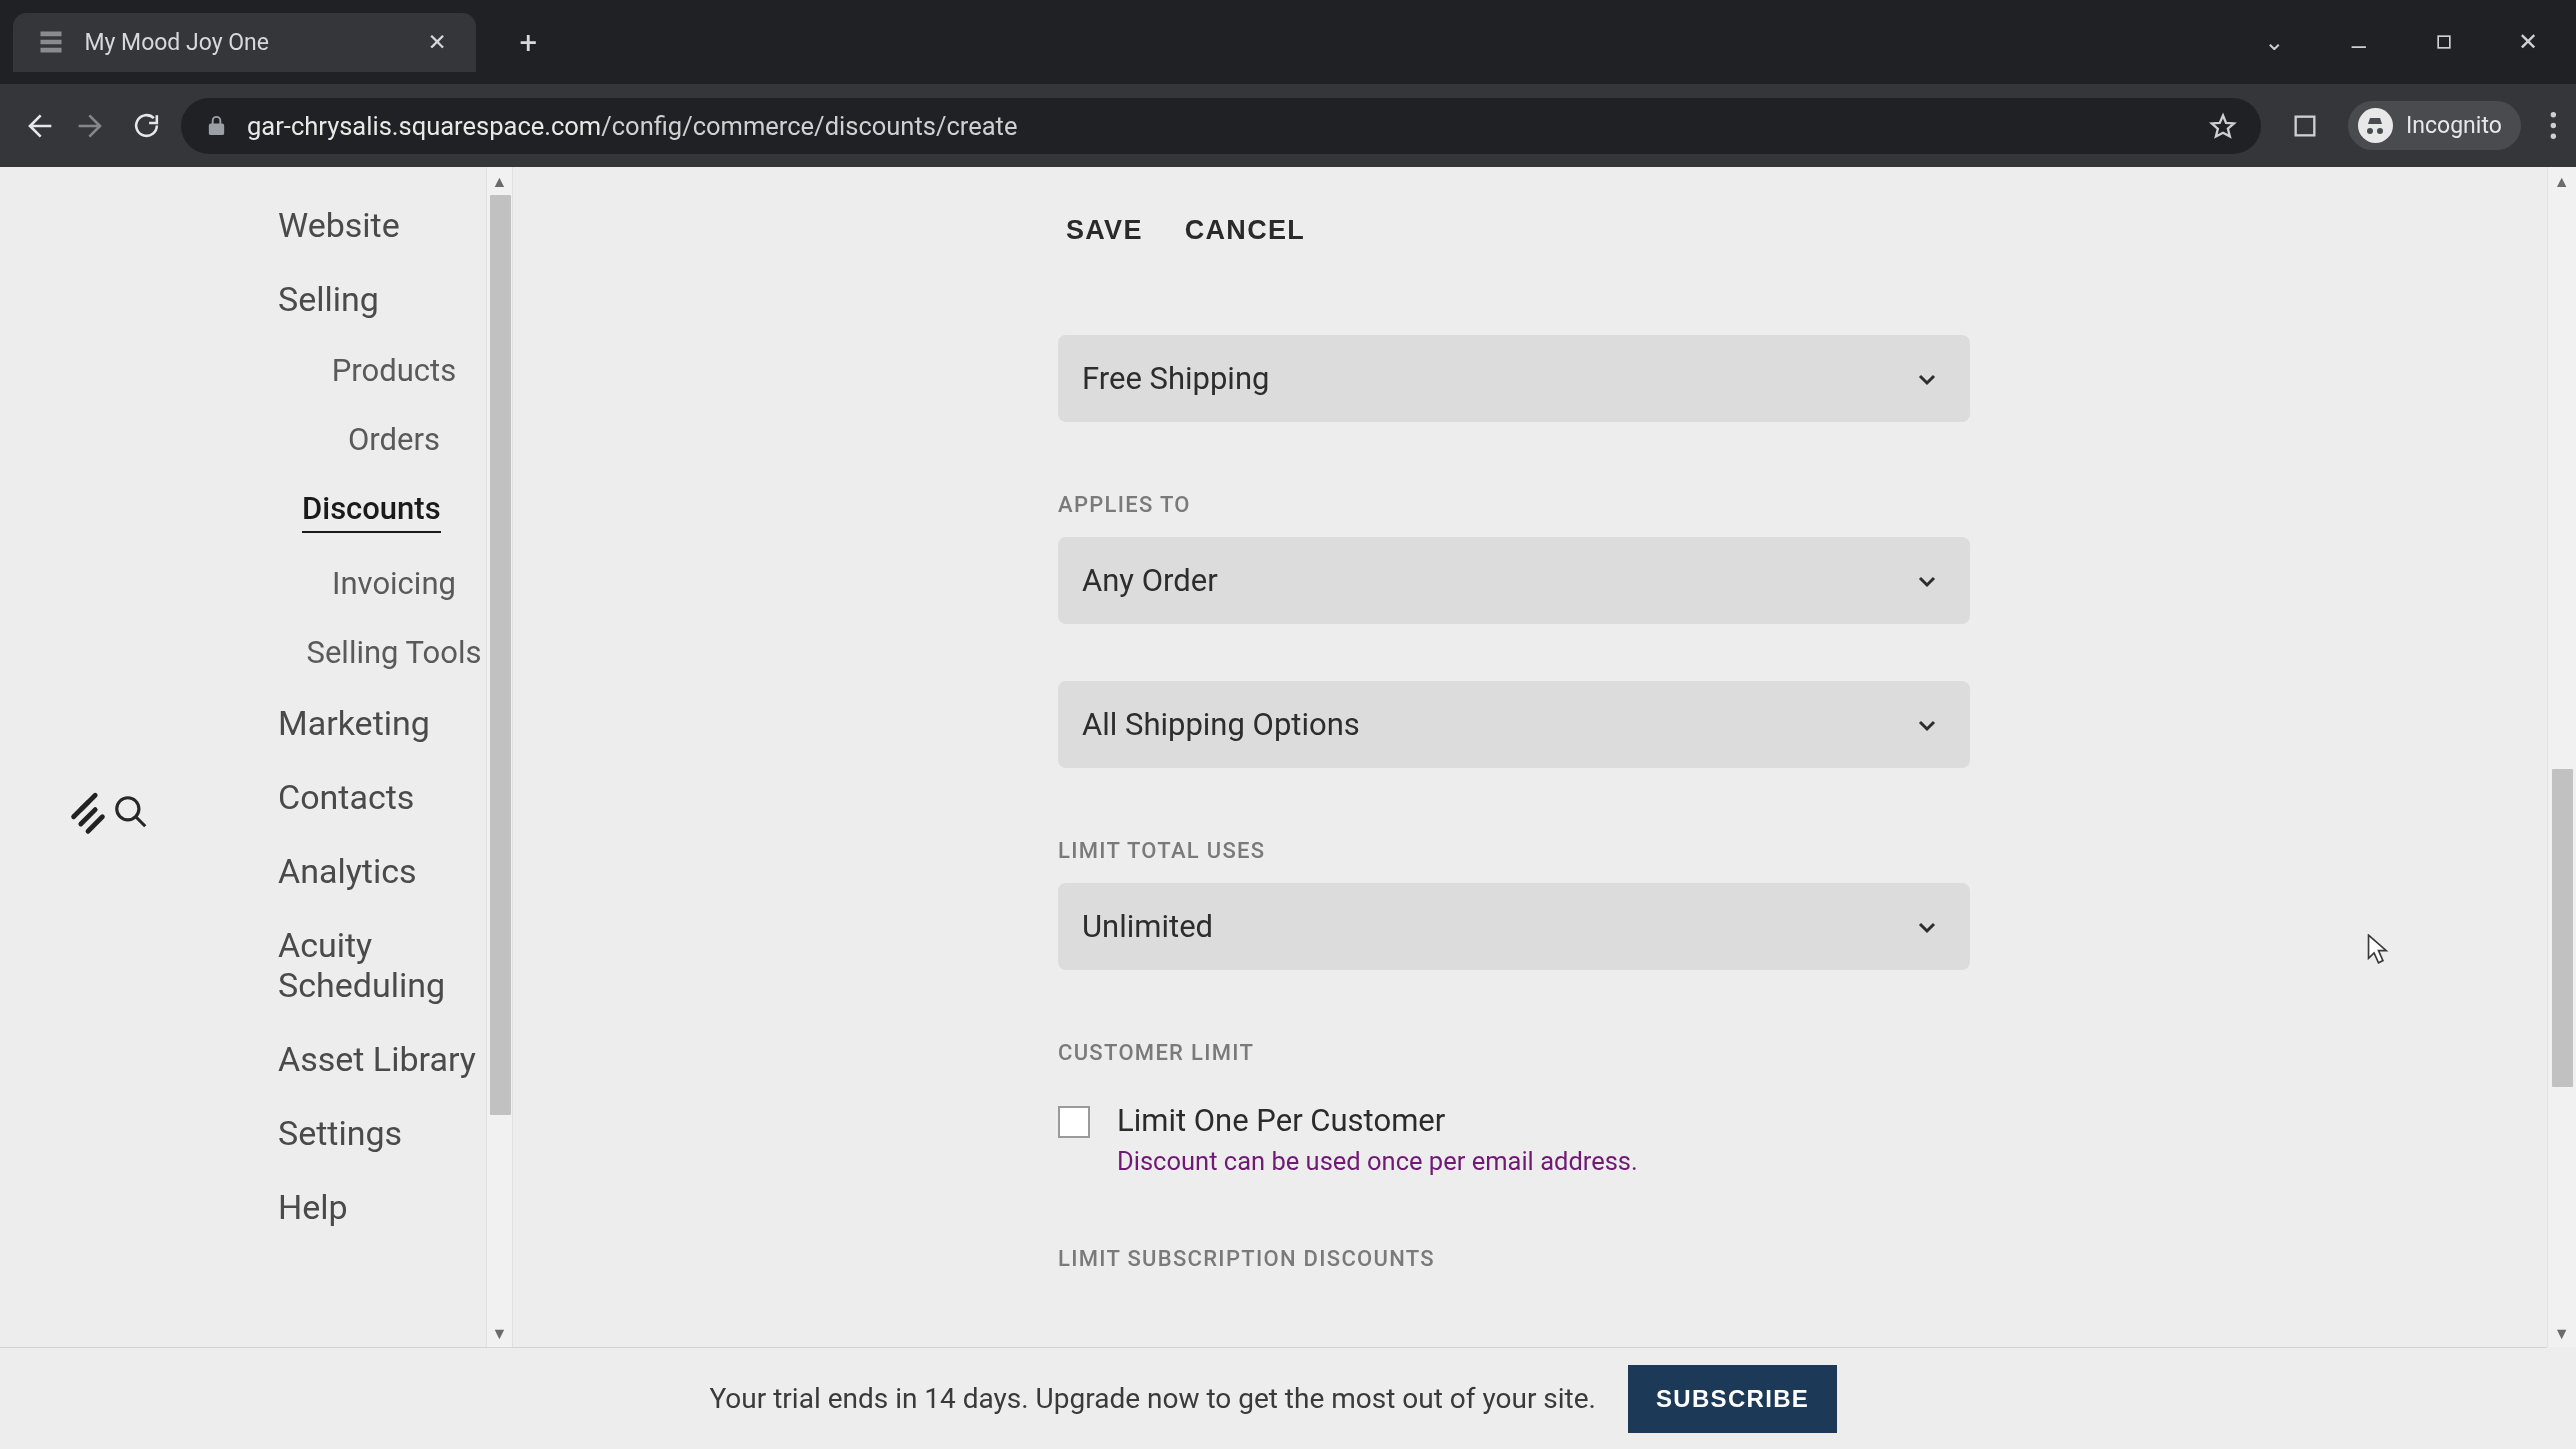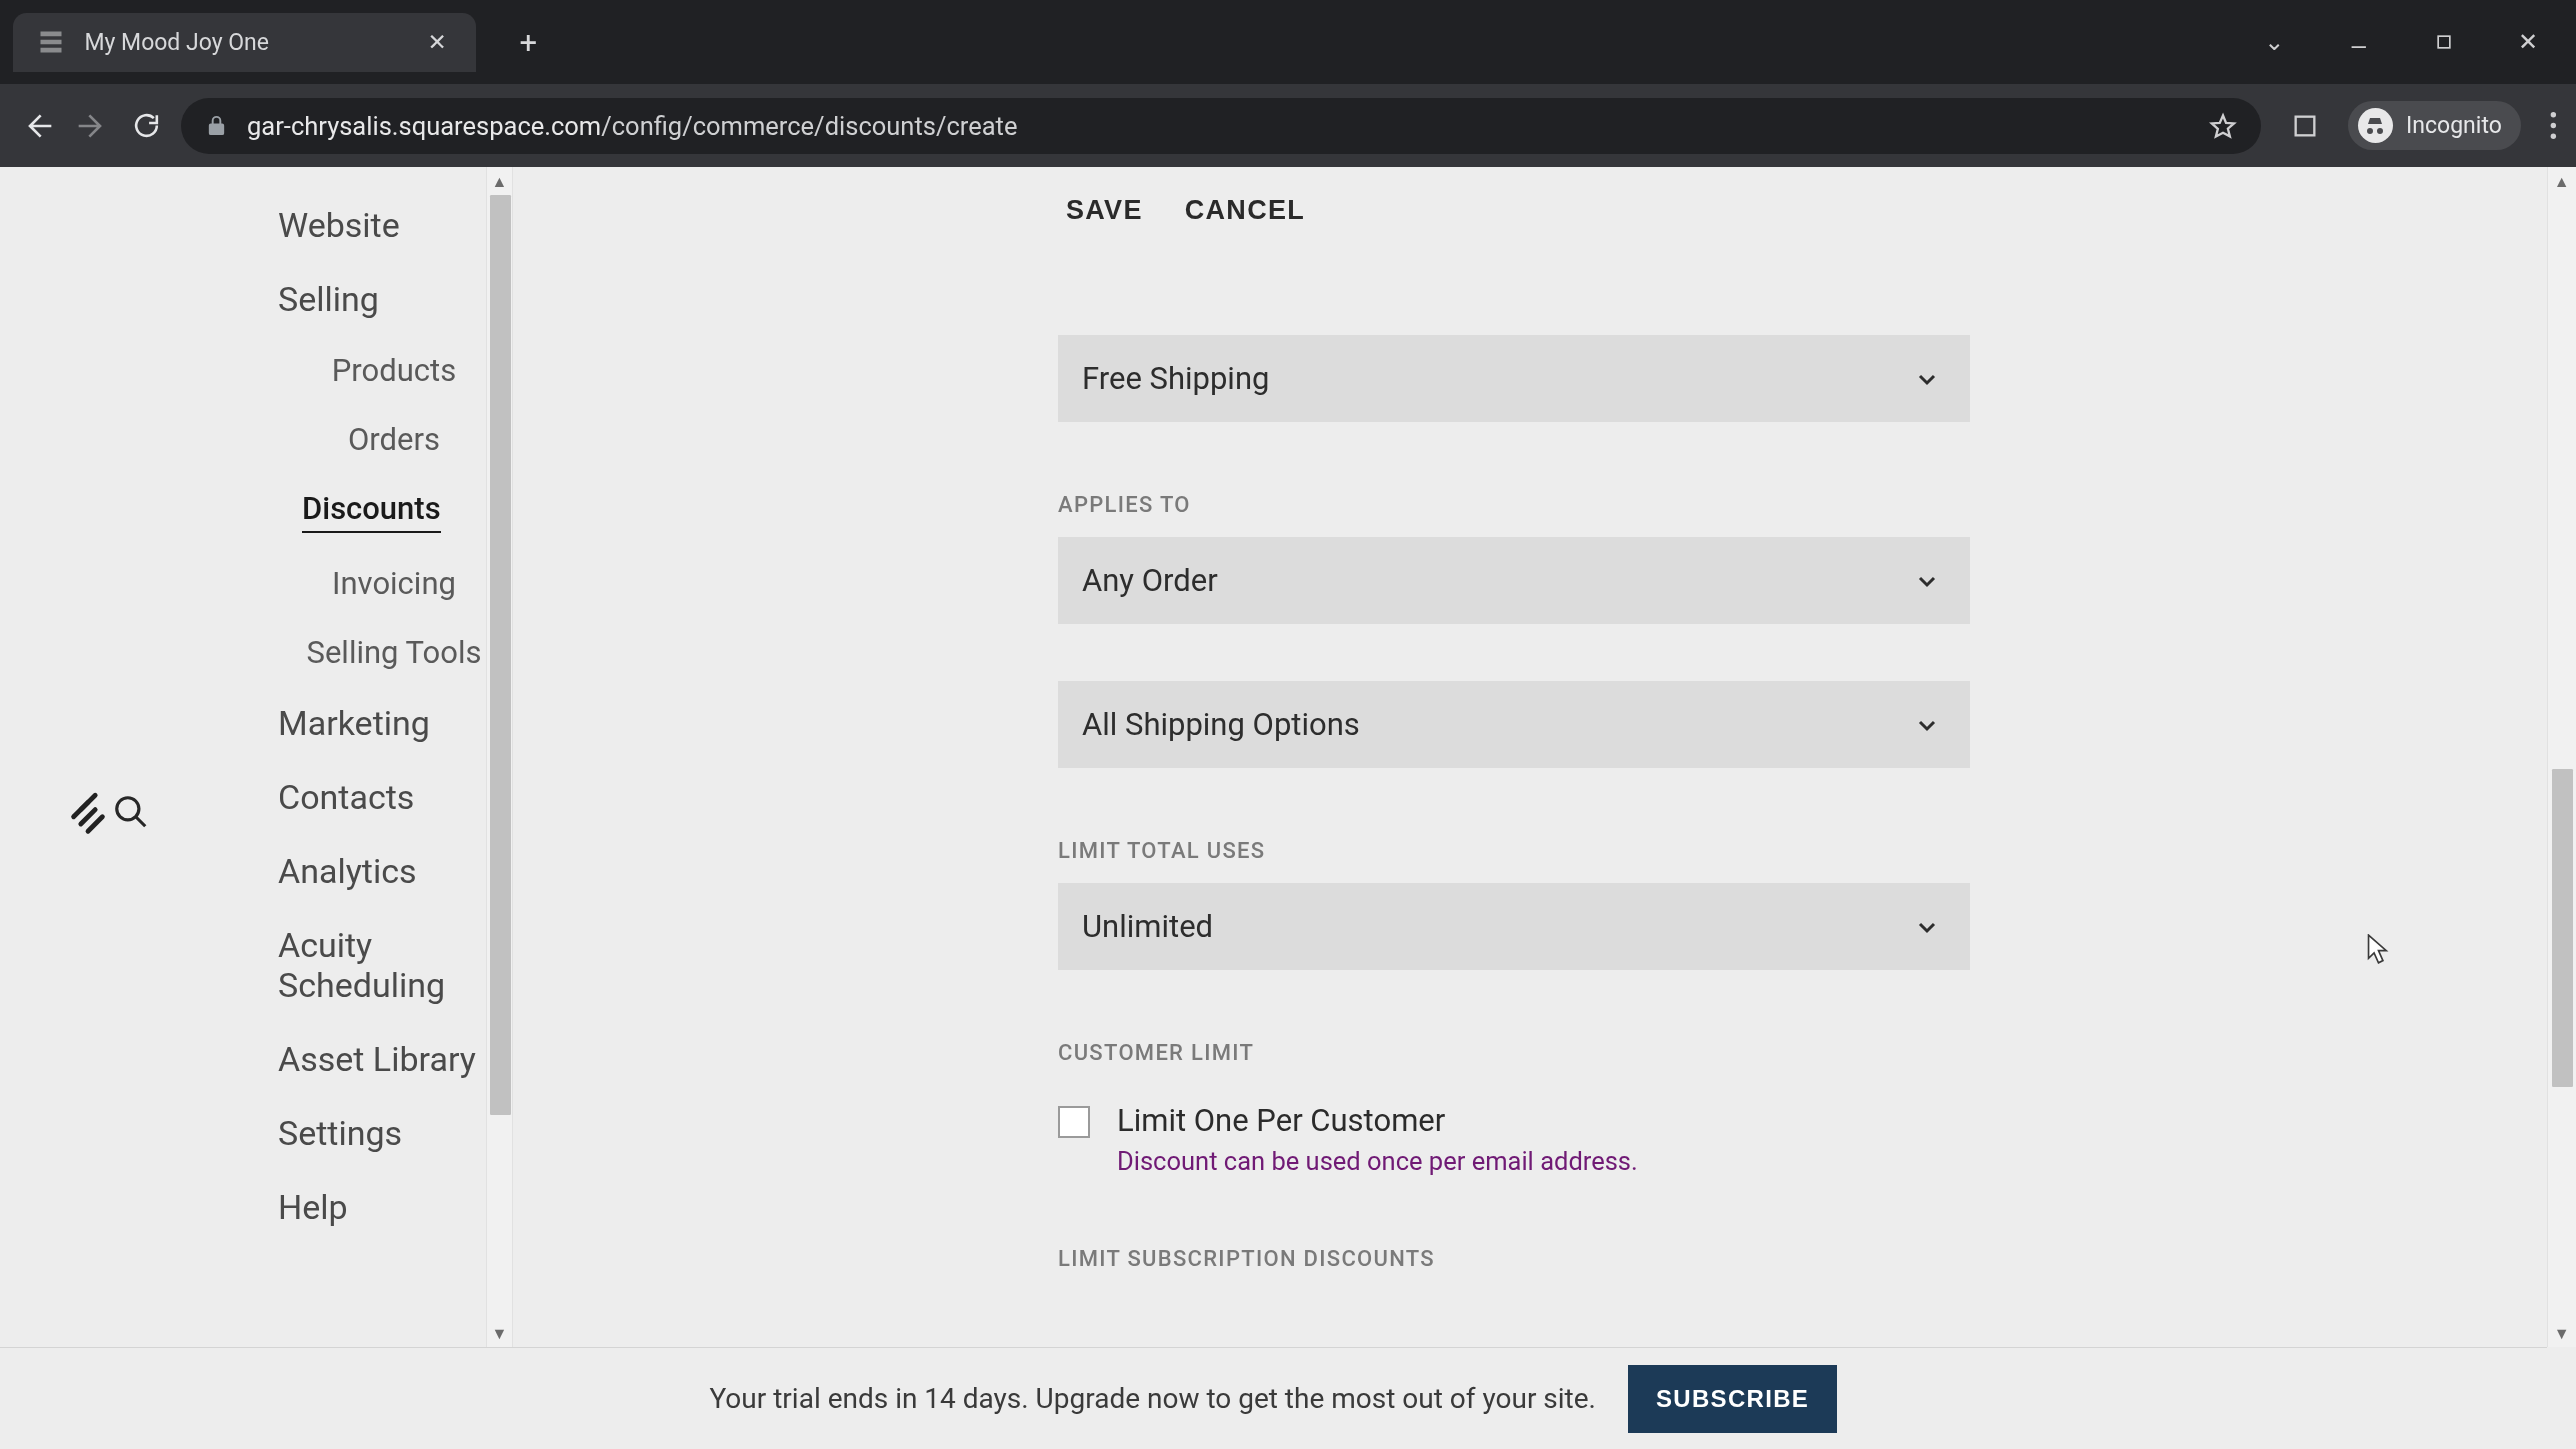--- a/index.html
+++ b/index.html
@@ -59,26 +59,26 @@
   .search-icon { color:#272727; cursor:pointer; }
   .nav { padding: 0 0 0 64px; display:flex; flex-direction:column; gap: 34px; }
   .nav-item { font-size: 34px; color:#4a4a4a; font-weight:400; cursor:pointer; }
   .subnav { display:flex; flex-direction:column; gap: 32px; padding-left: 24px; margin-top: -1.3px; margin-bottom: -1.3px; }
   .subnav .nav-item { font-size: 31px; color:#5a5a5a;text-align:center; }
   .subnav .nav-item.active { color:#1a1a1a; font-weight:500; border-bottom:2.7px solid #1a1a1a; padding-bottom:4px; width:max-content; }
 
   
   .main { flex:1; background:#ededed; position:relative; padding-left: 27px; }
 
-  .action-bar { position:absolute; top:28px; left:580px; display:flex; gap:42px; }
+  .action-bar { position:absolute; top:48px; left:580px; display:flex; gap:42px; }
   .action-bar button { background:none; border:none; font-size:27px; font-weight:600; letter-spacing:1.3px; color:#2a2a2a; cursor:pointer; }
 
   .form-wrap { position:absolute; left:572px; top:168px; width:912px; display:flex; flex-direction:column; }
 
-  .select-box { background:#dcdcdc; height:87px; display:flex; align-items:center; justify-content:space-between; padding:0 31px 0 24px; cursor:pointer; }
+  .select-box { background:#dcdcdc; height:87px; display:flex; align-items:center; justify-content:space-between; padding:0 31px 0 24px; cursor:pointer;border-radius:8px; }
   .select-box .val { font-size:31px; color:#2d2d2d; }
   .select-box .chev { color:#2d2d2d; }
 
   .section-label { font-size:22px; letter-spacing:1.3px; color:#7a7a7a; margin-top:70px; margin-bottom:20px; font-weight:500; }
 
   .gap-select { margin-top:57px; }
 
   .checkbox-row { display:flex; gap:27px; align-items:flex-start; margin-top:17.4px; }
   .checkbox-row .checkbox { width:32px; height:32px; border:2px solid #9a9a9a; background:#fff; cursor:pointer; margin-top:4px; flex:none; }
   .checkbox-row .check-label { font-size:31px; color:#2b2b2b; }

